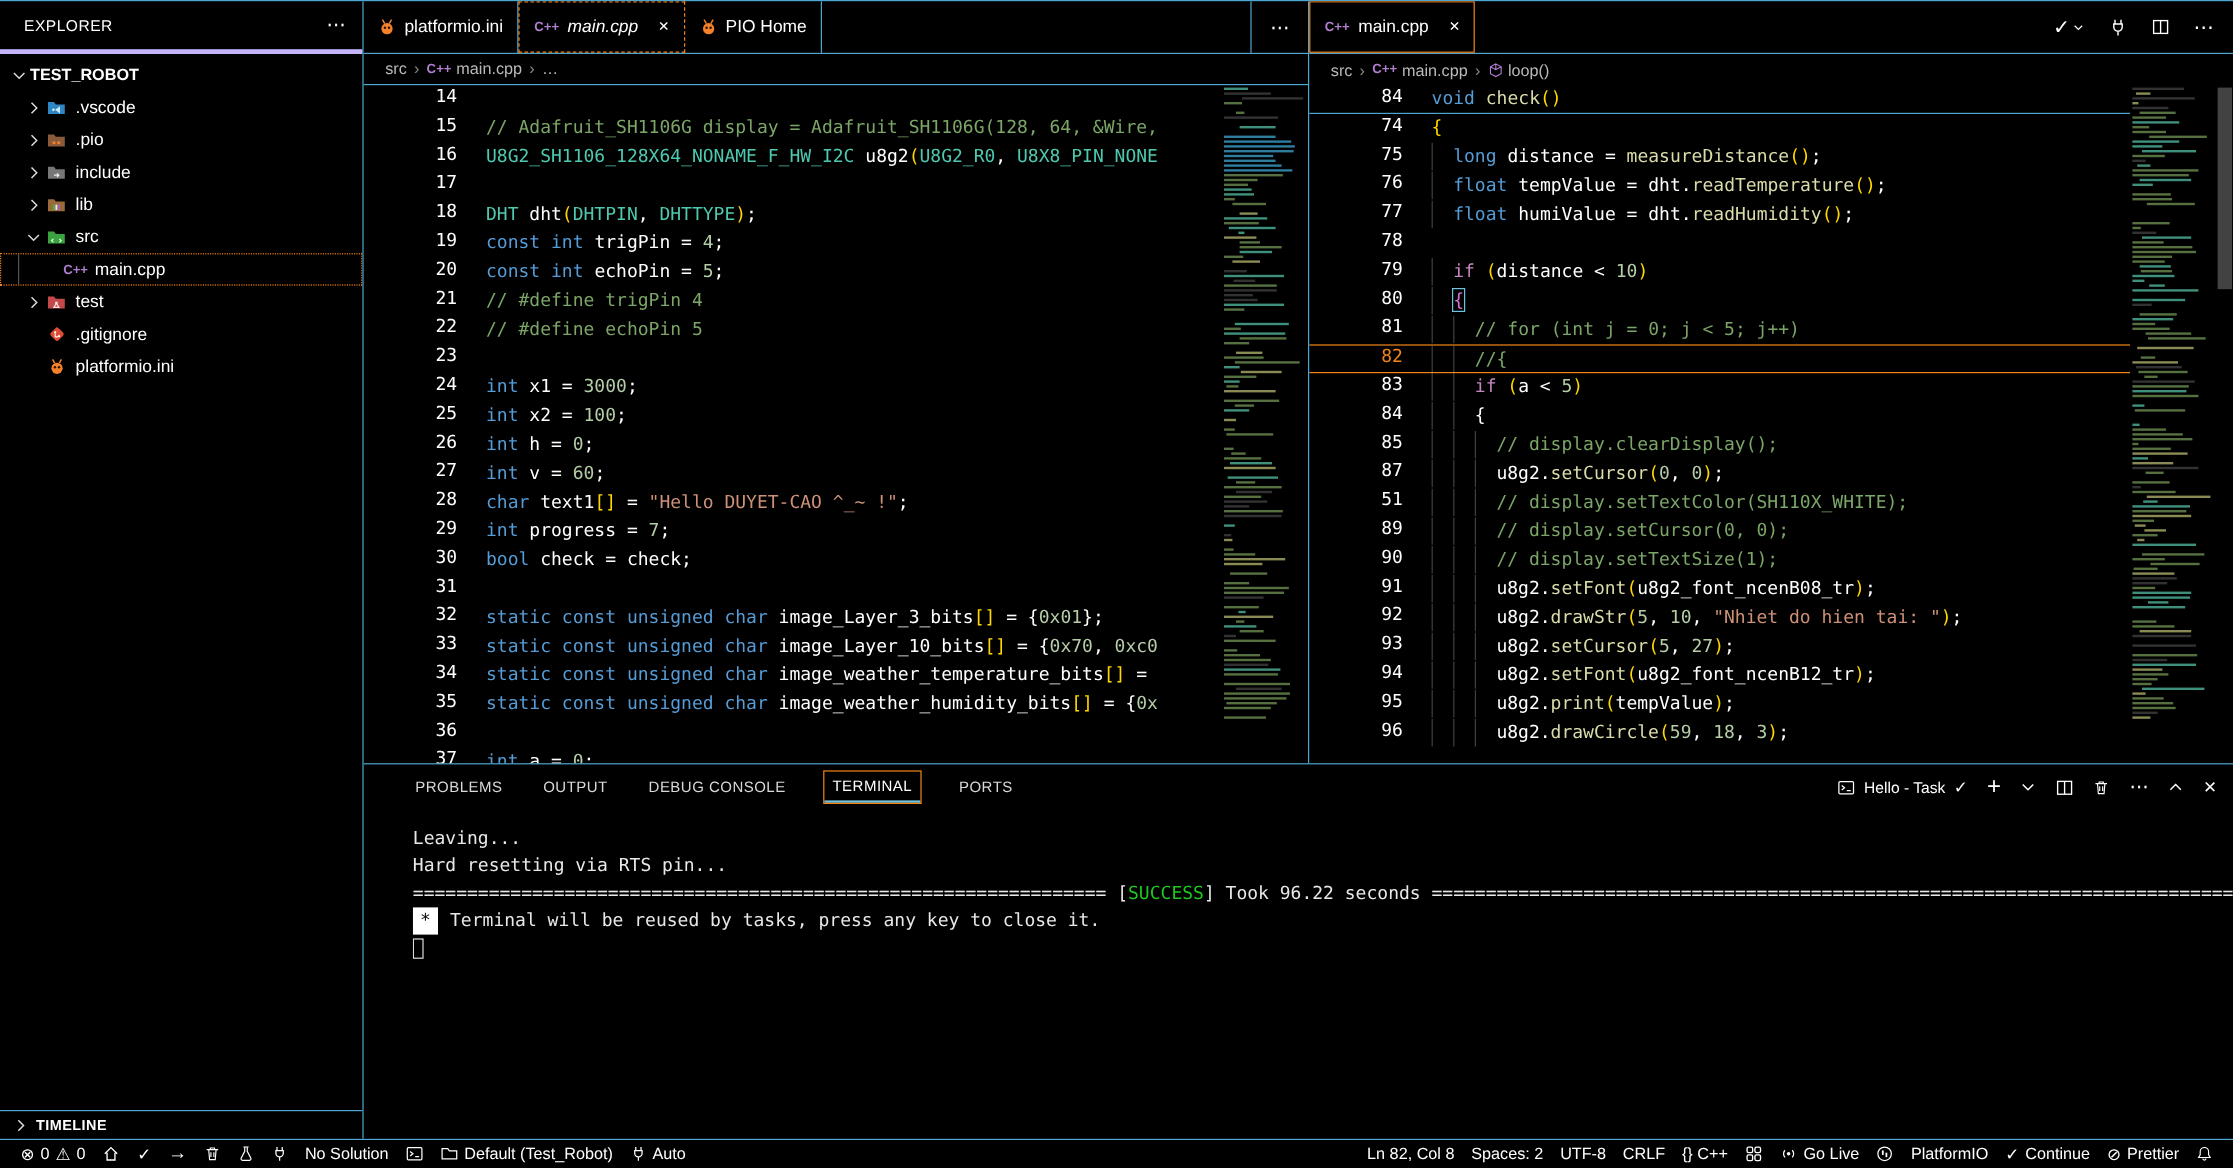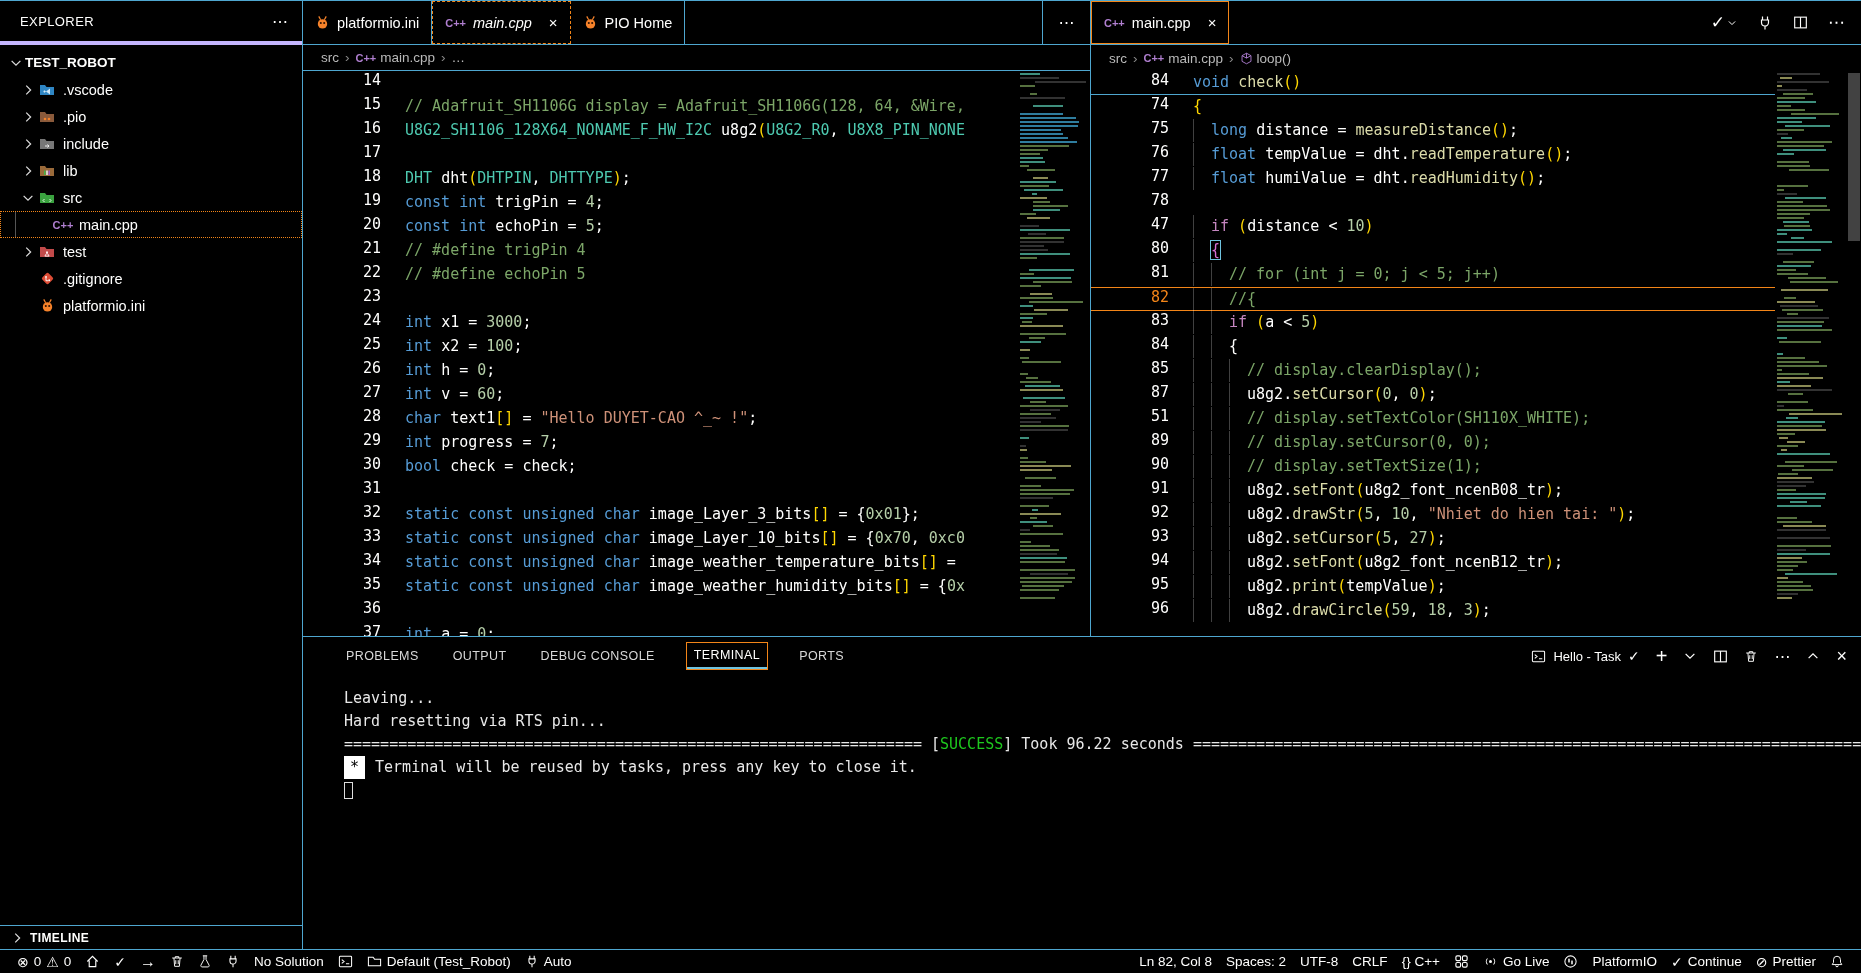--- a/index.html
+++ b/index.html
@@ -629,21 +629,21 @@
                 </div>
                 <div class="crow">
                   <div class="gut">77</div>
                   <div class="ct"><span class="ind"></span><span class="tk-k">float</span><span class="tk-p"> </span><span class="tk-v">humiValue</span><span class="tk-p"> = </span><span class="tk-v">dht</span><span class="tk-p">.</span><span class="tk-f">readHumidity</span><span class="tk-g">()</span><span class="tk-p">;</span></div>
                 </div>
                 <div class="crow">
                   <div class="gut">78</div>
                   <div class="ct"></div>
                 </div>
                 <div class="crow">
-                  <div class="gut">47</div>
+                  <div class="gut">79</div>
                   <div class="ct"><span class="ind"></span><span class="tk-c">if</span><span class="tk-p"> </span><span class="tk-g">(</span><span class="tk-v">distance</span><span class="tk-p"> &lt; </span><span class="tk-n">10</span><span class="tk-g">)</span></div>
                 </div>
                 <div class="crow">
                   <div class="gut">80</div>
                   <div class="ct"><span class="ind"></span><span class="tk-qb">{</span></div>
                 </div>
                 <div class="crow">
                   <div class="gut">81</div>
                   <div class="ct"><span class="ind"></span><span class="ind"></span><span class="tk-m">// for (int j = 0; j &lt; 5; j++)</span></div>
                 </div>

